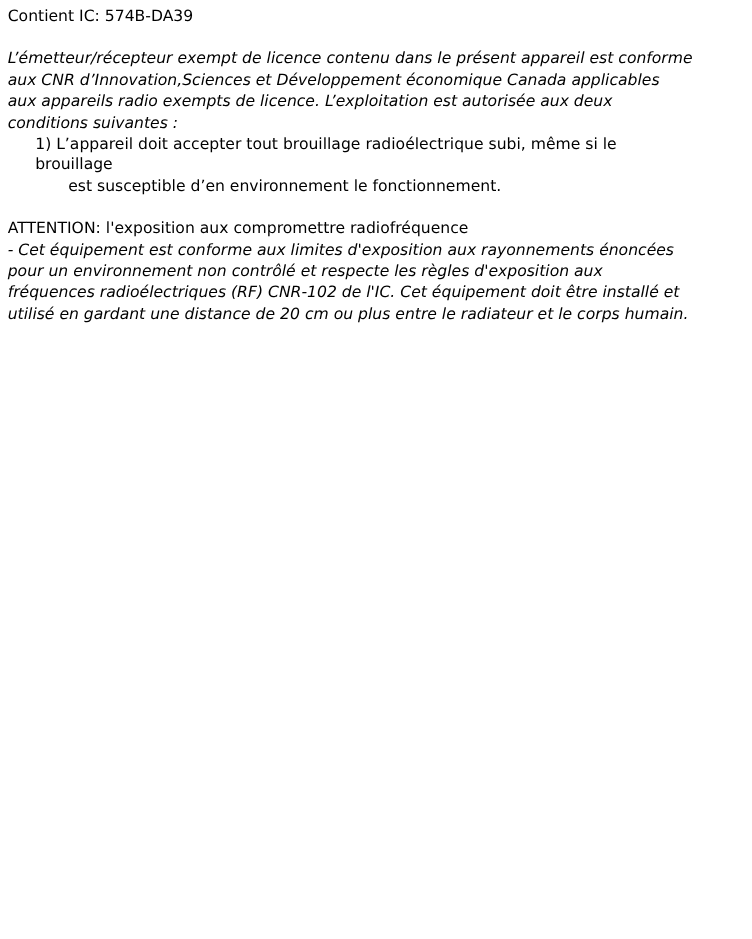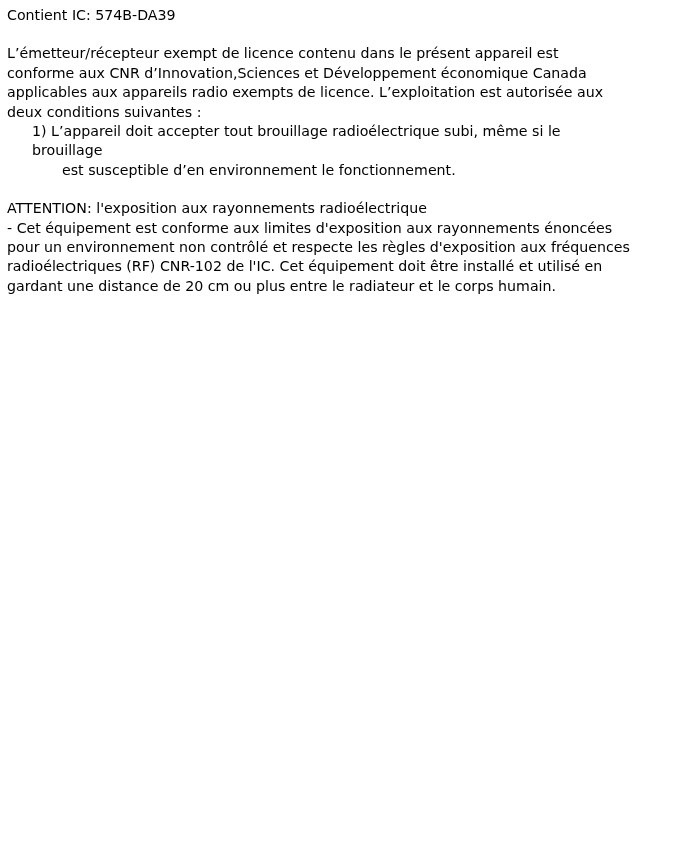--- a/index.html
+++ b/index.html
@@ -24,20 +24,21 @@
   .spacer {
     height: 19px;
   }
   .ic-line {
     font-size: 14.2px;
     line-height: 19.4px;
   }
   .para {
     font-size: 14.2px;
     line-height: 19.4px;
+    font-style: italic;
   }
   .list {
     margin: 0;
     padding: 0;
     list-style: none;
   }
   .list-item {
     font-size: 14.2px;
     line-height: 19.4px;
     padding-left: 25px;
@@ -65,17 +66,17 @@
 
   <ul class="list">
     <li class="list-item">
       <span>1) L’appareil doit accepter tout brouillage radioélectrique subi, même si le brouillage</span>
       <span class="cont">est susceptible d’en environnement le fonctionnement.</span>
     </li>
   </ul>
 
   <div class="spacer"></div>
 
-  <div class="attention">ATTENTION: l'exposition aux rayonnements radioélectrique</div>
+  <div class="attention">ATTENTION: l'exposition aux compromettre radiofréquence</div>
 
   <div class="para">- Cet équipement est conforme aux limites d'exposition aux rayonnements énoncées pour un environnement non contrôlé et respecte les règles d'exposition aux fréquences radioélectriques (RF) CNR-102 de l'IC. Cet équipement doit être installé et utilisé en gardant une distance de 20 cm ou plus entre le radiateur et le corps humain.</div>
 
 </div>
 
 </body></html>

